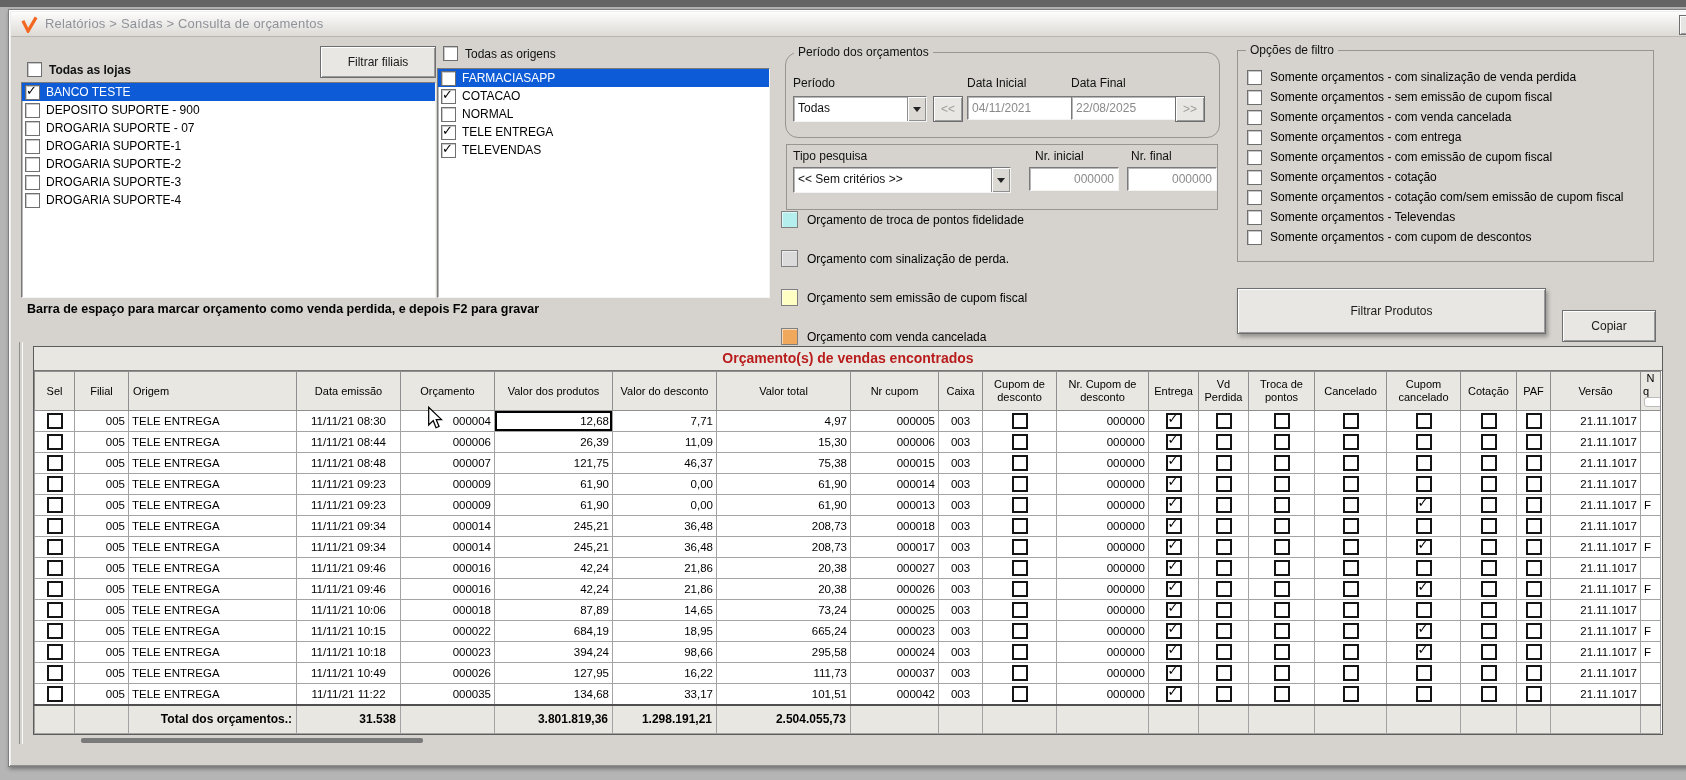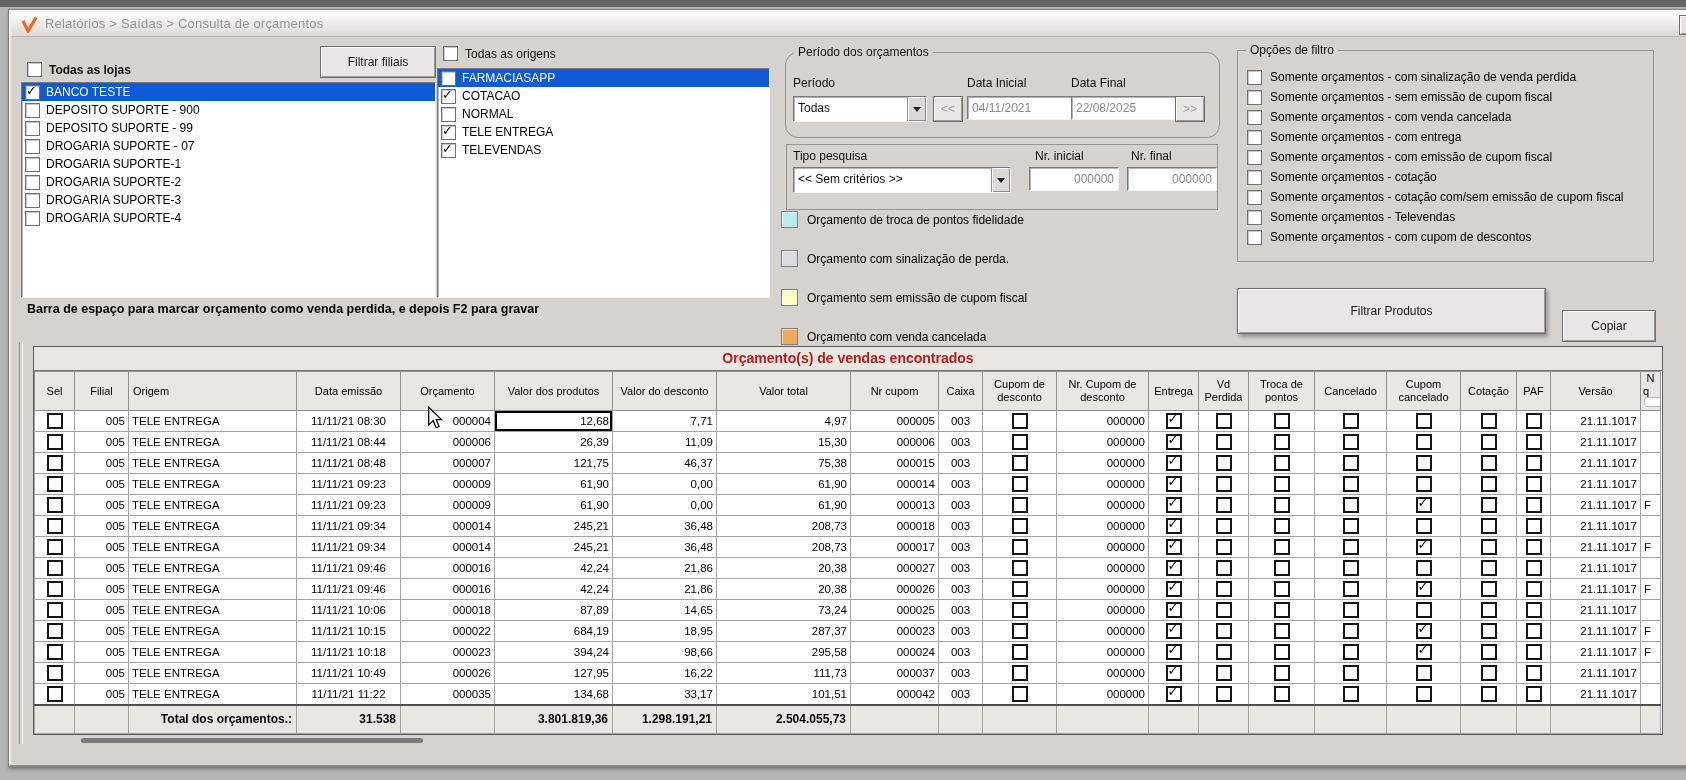--- a/index.html
+++ b/index.html
@@ -106,24 +106,20 @@
         <div class="lb-item sel">
           <span class="cb on"></span>
           <span class="lb-label">BANCO TESTE</span>
         </div>
 
         <div class="lb-item">
           <span class="cb"></span>
           <span class="lb-label">DEPOSITO SUPORTE - 900</span>
         </div>
 
-        <div class="lb-item">
-          <span class="cb"></span>
-          <span class="lb-label">DEPOSITO SUPORTE - 99</span>
-        </div>
 
         <div class="lb-item">
           <span class="cb"></span>
           <span class="lb-label">DROGARIA SUPORTE - 07</span>
         </div>
 
         <div class="lb-item">
           <span class="cb"></span>
           <span class="lb-label">DROGARIA SUPORTE-1</span>
         </div>
@@ -597,21 +593,21 @@
             </tr>
 
             <tr class="grid-row">
               <td class="cbcell"><span class="cbx"></span></td>
               <td class="num">005</td>
               <td class="txt">TELE ENTREGA</td>
               <td class="ctr">11/11/21 10:15</td>
               <td class="num">000022</td>
               <td class="num">684,19</td>
               <td class="num">18,95</td>
-              <td class="num">287,37</td>
+              <td class="num">665,24</td>
               <td class="num">000023</td>
               <td class="ctr">003</td>
               <td class="cbcell"><span class="cbx"></span></td>
               <td class="num">000000</td>
               <td class="cbcell"><span class="cbx on"></span></td>
               <td class="cbcell"><span class="cbx"></span></td>
               <td class="cbcell"><span class="cbx"></span></td>
               <td class="cbcell"><span class="cbx"></span></td>
               <td class="cbcell"><span class="cbx on"></span></td>
               <td class="cbcell"><span class="cbx"></span></td>

